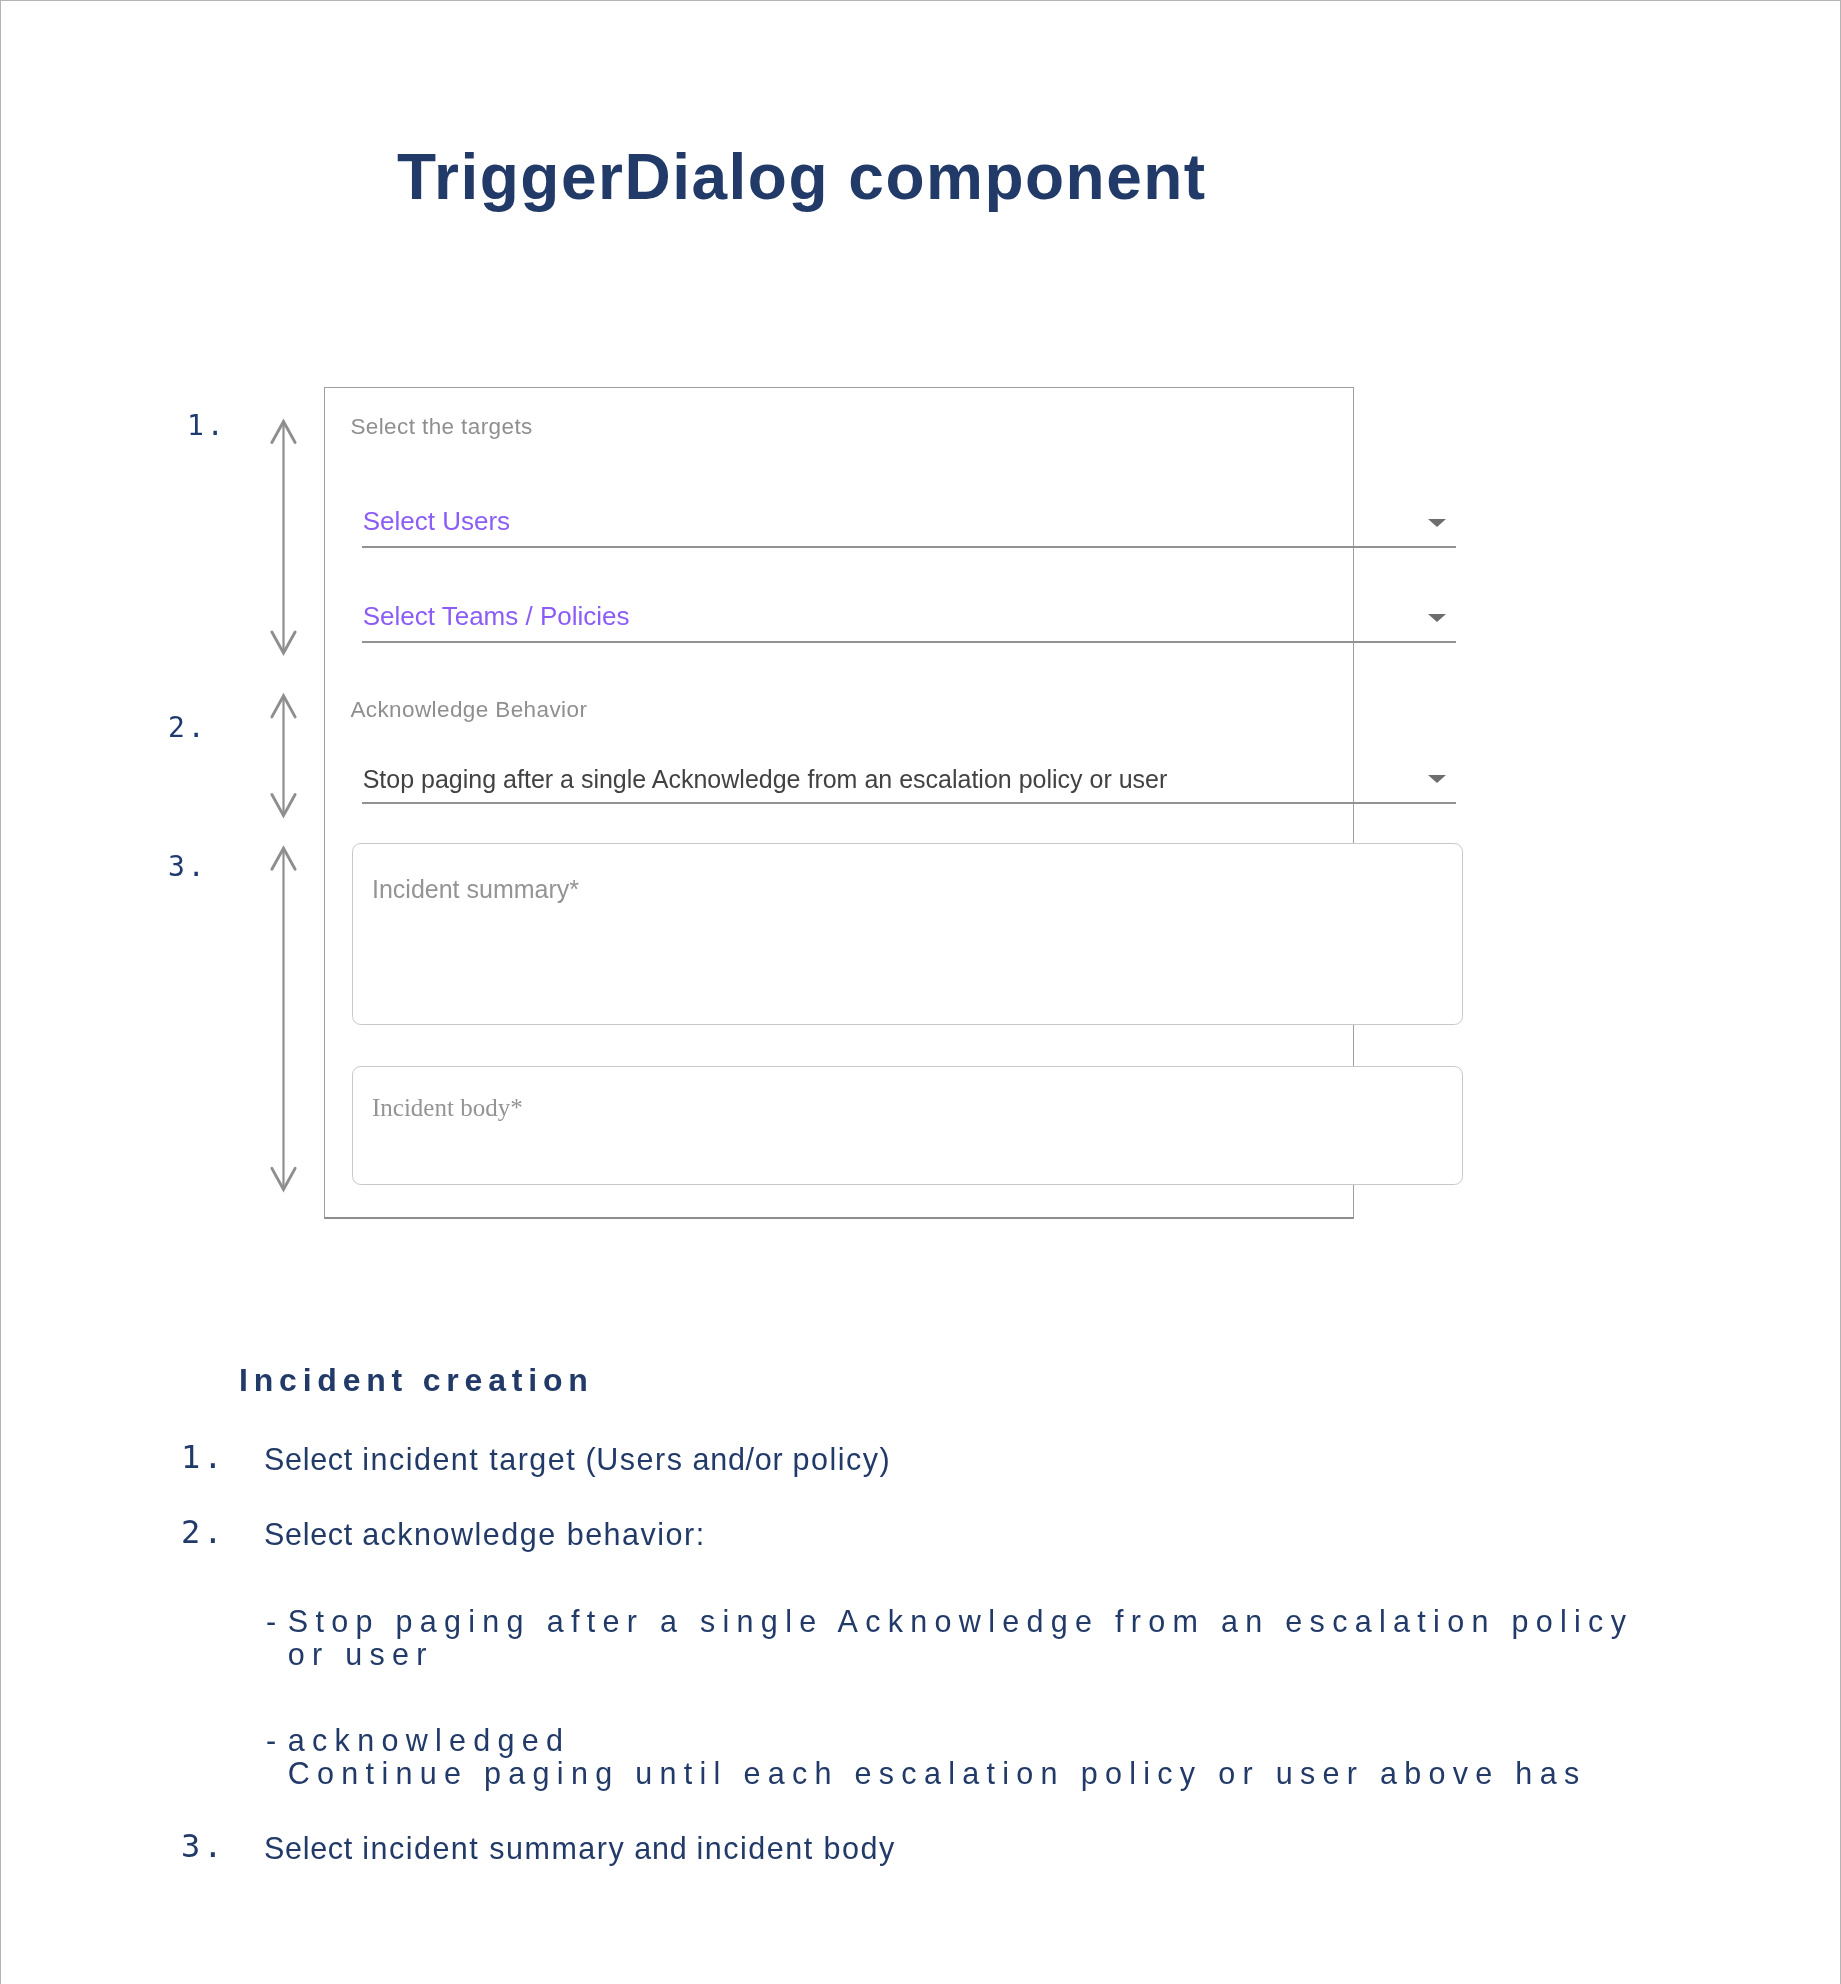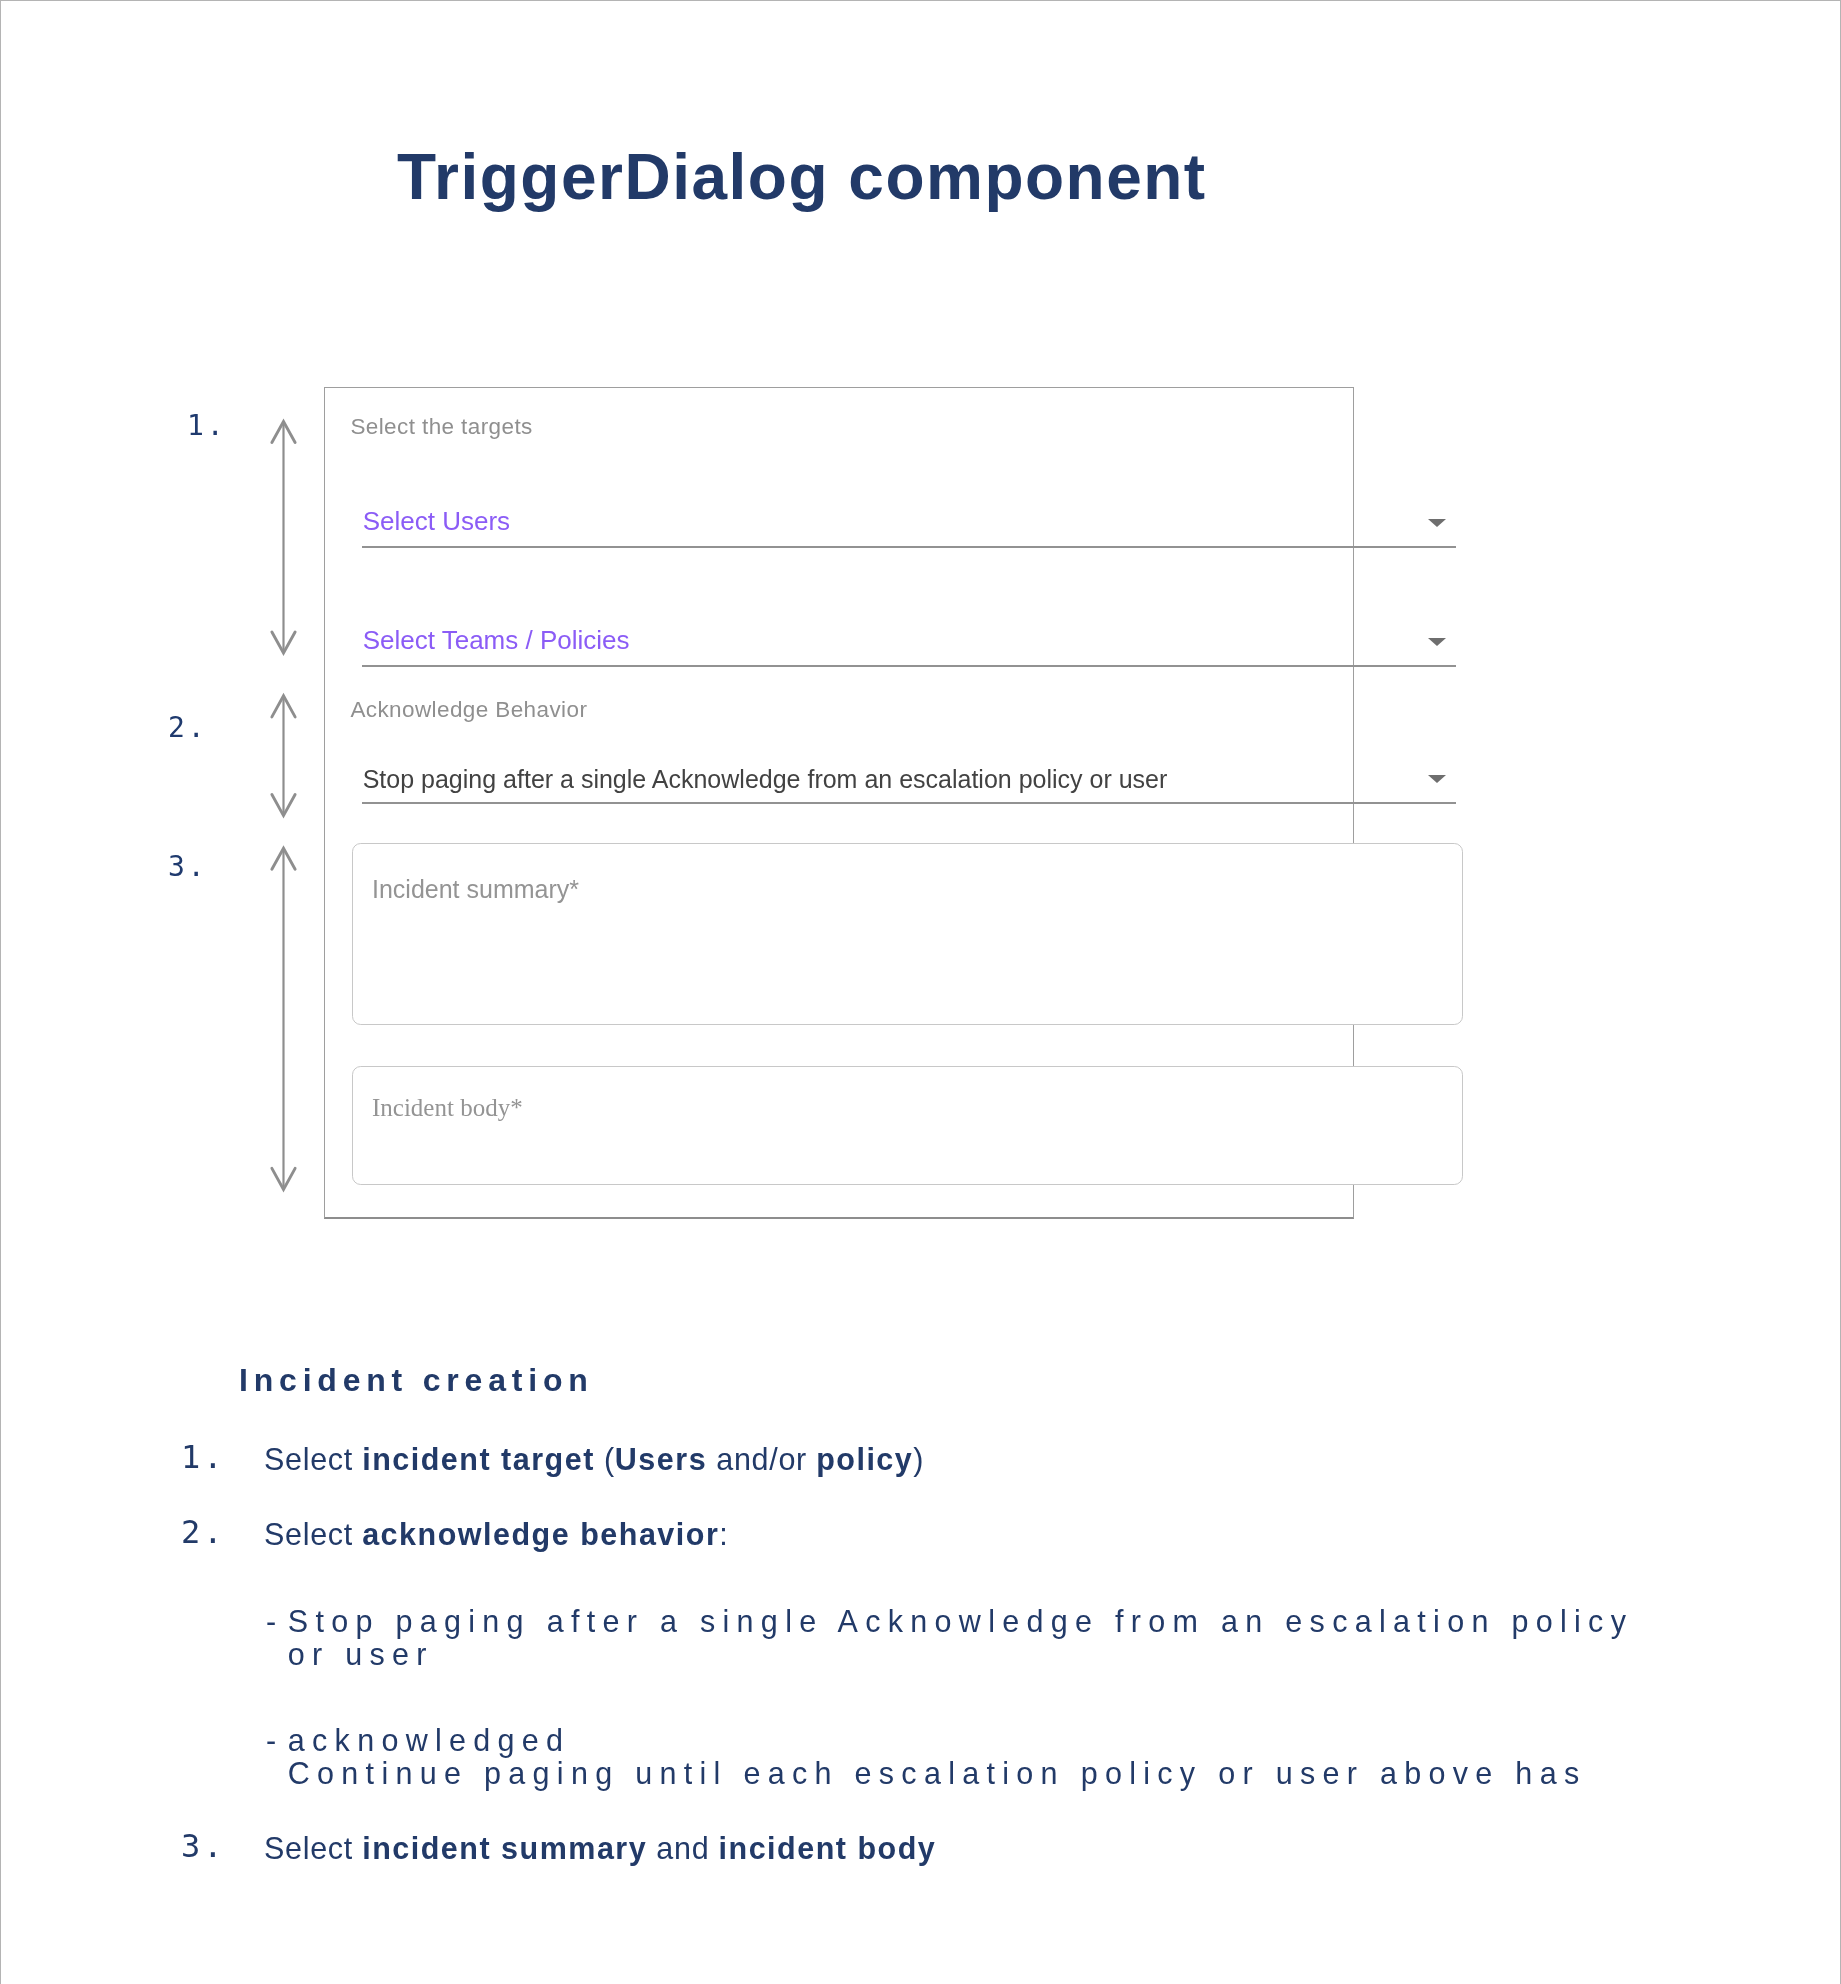--- a/index.html
+++ b/index.html
@@ -84,21 +84,21 @@
   .select-row {
     position: absolute;
     left: 37px;
     width: 1094px;
     height: 49px;
     border-bottom: 2.2px solid #929292;
     box-sizing: content-box;
     cursor: pointer;
   }
   .row-users { top: 109px; }
-  .row-teams { top: 228px; text-align: center; }
+  .row-teams { top: 204px; text-align: center; }
   .row-ack   { top: 365px; }
 
   .select-text {
     position: absolute;
     left: 0.7px;
     bottom: 11.6px;
     font-size: 26px;
     line-height: 1;
     color: #8b5cf6;
     white-space: nowrap;
@@ -173,21 +173,21 @@
     position: relative;
     top: -2.9px;
     flex: 0 0 83px;
   }
   .note-text {
     font-size: 30.5px;
     letter-spacing: 0.7px;
     line-height: 1;
     white-space: pre-wrap;
   }
-  .note-text .b { font-weight: 700; letter-spacing: 1.5px; }
+  .note-text .b { font-weight: 400; letter-spacing: 1.5px; }
 
   .note-sub {
     position: absolute;
     left: 265px;
     display: flex;
     align-items: flex-start;
     color: #223a68;
   }
   .ns-1 { top: 1604px; }
   .ns-2 { top: 1723px; }

